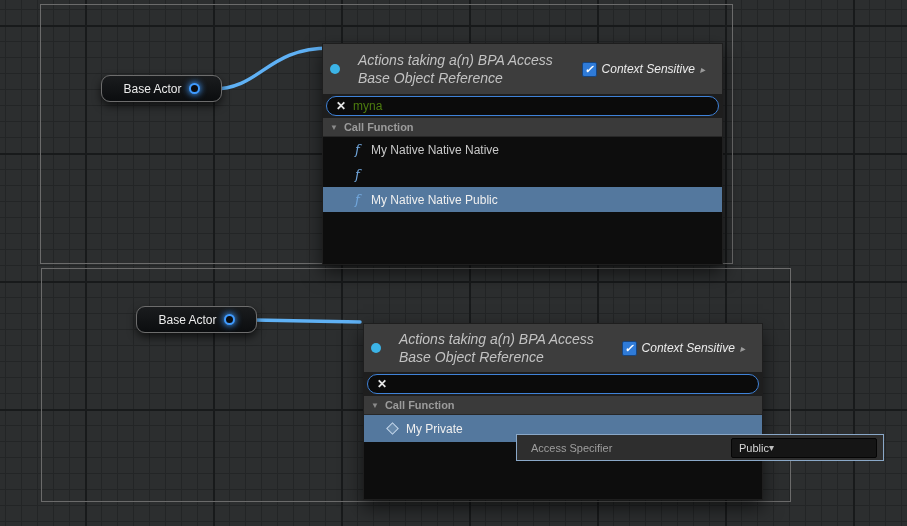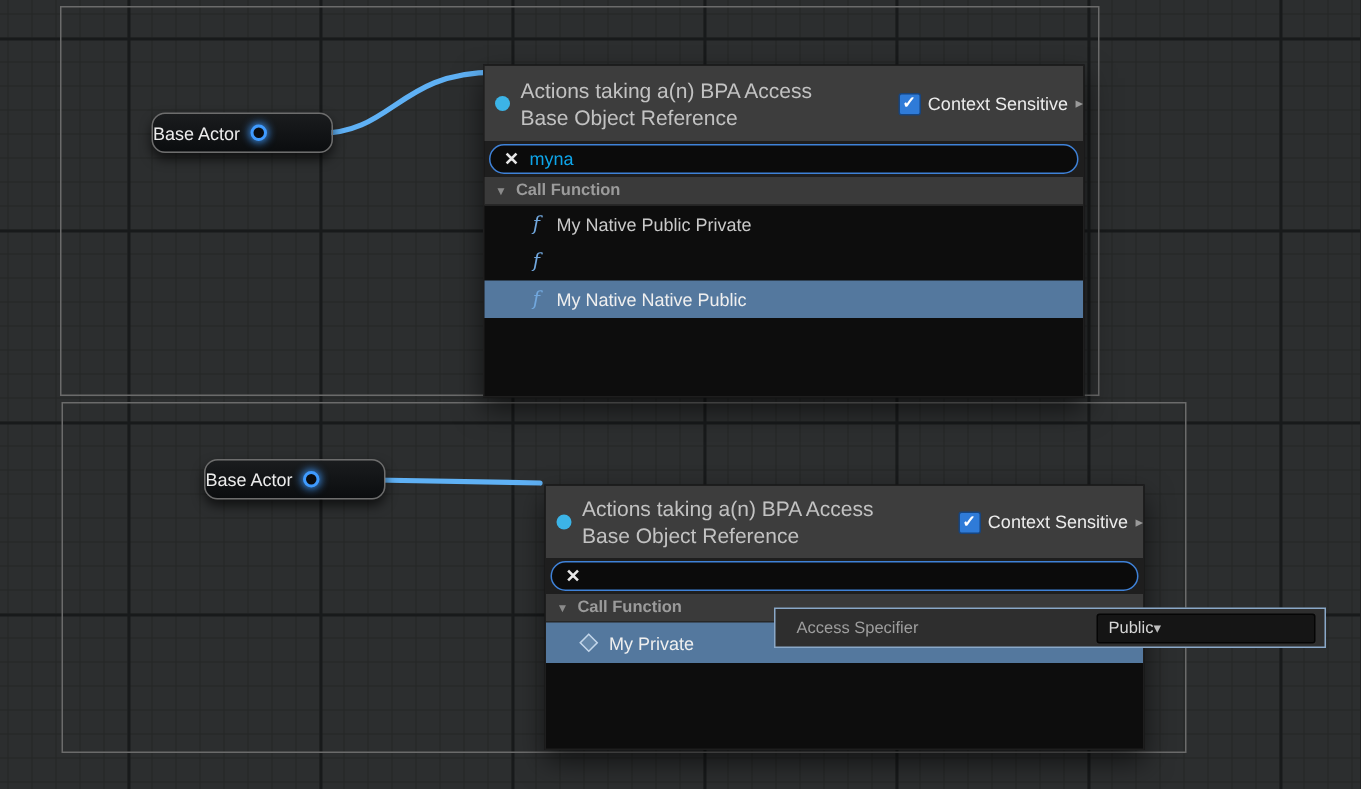--- a/index.html
+++ b/index.html
@@ -17,58 +17,58 @@
   }
   .scene-rect{position:absolute;border:1px solid #6b6b6b;pointer-events:none;}
   .rect-top{left:40px;top:4px;width:691px;height:258px;}
   .rect-bottom{left:41px;top:268px;width:748px;height:232px;}
 
   .wires{position:absolute;left:0;top:0;width:907px;height:526px;pointer-events:none;}
   .wire{fill:none;stroke:#5fb1f5;stroke-width:3.5;stroke-linecap:round;}
 
   .pill{
     position:absolute;height:27px;width:121px;box-sizing:border-box;
-    display:flex;align-items:center;justify-content:flex-start;gap:7px;
+    display:flex;align-items:center;justify-content:center;gap:7px;
     background:linear-gradient(#1a1c1e,#0b0d0f);
     border:1px solid #6d6d6d;border-radius:9px;
     box-shadow:0 4px 8px rgba(0,0,0,.65);
   }
   .pill-label{color:#ececec;font-size:12px;}
   .pin{
     width:7px;height:7px;border-radius:50%;
     border:2px solid #3f9bff;background:#0b0d10;
     box-shadow:0 0 6px 1px rgba(63,155,255,.9);
   }
 
   .menu{
     position:absolute;background:#0d0d0d;
     box-shadow:0 8px 18px rgba(0,0,0,.6);
     border:1px solid #1e1e1e;box-sizing:border-box;
   }
-  .menu-header{background:#3d3d3d;display:flex;align-items:center;padding:0 0 0 7px;gap:7px;}
+  .menu-header{background:#3d3d3d;display:flex;align-items:center;padding:0 17px 0 7px;gap:18px;font-style:italic;}
   .menu-top .menu-header{height:50px;}
   .menu-bottom .menu-header{height:48px;}
   .dot{width:10px;height:10px;border-radius:50%;background:#3cb4e7;flex:0 0 auto;}
   .title{flex:1;color:#c2c2c2;font-size:14px;line-height:18px;}
   .ctx{display:flex;align-items:center;gap:5px;color:#ececec;font-size:12px;white-space:nowrap;}
   .checkbox{
     width:13px;height:13px;background:#2f7bd8;border:1px solid #17457f;border-radius:2px;
     color:#fff;font-size:11px;line-height:13px;text-align:center;font-weight:bold;
   }
   .chev{color:#9a9a9a;font-size:10px;}
 
   .searchbar{height:24px;padding:2px 3px;background:#1e1e1e;display:flex;box-sizing:border-box;}
   .searchbox{
     flex:1;display:flex;align-items:center;gap:7px;
     background:#0b0b0b;border:1px solid #3f82d8;border-radius:10px;padding:0 9px;
   }
   .clear{color:#e8e8e8;font-size:12px;font-weight:bold;line-height:1;}
   .search{
     flex:1;background:transparent;border:none;outline:none;
-    color:#0ea5e9;font-size:12px;font-family:inherit;padding:0;
+    color:#4d7c0f;font-size:12px;font-family:inherit;padding:0;
   }
 
   .cat{
     height:19px;background:#3a3a3a;display:flex;align-items:center;gap:6px;
     padding:0 7px;color:#9b9b9b;font-size:11px;font-weight:bold;
     border-bottom:1px solid #272727;box-sizing:border-box;
   }
   .tri{color:#8a8a8a;font-size:8px;}
 
   .row{
@@ -81,21 +81,21 @@
   .ficon{
     color:#71a7dd;font-family:"DejaVu Serif",serif;font-style:italic;
     font-size:13px;width:9px;text-align:center;
   }
   .diamond{
     width:7px;height:7px;border:1px solid #c3d6ea;background:rgba(195,214,234,.18);
     transform:rotate(45deg);flex:0 0 auto;
   }
 
   .tooltip{
-    position:absolute;left:516px;top:405px;width:368px;height:27px;box-sizing:border-box;
+    position:absolute;left:516px;top:434px;width:368px;height:27px;box-sizing:border-box;
     background:#2e2e2e;border:1px solid #8aa8c8;
     display:flex;align-items:center;padding:0 6px 0 14px;gap:8px;
   }
   .tt-label{flex:1;color:#9e9e9e;font-size:11px;}
   .dropdown{
     width:146px;height:20px;box-sizing:border-box;
     background:#151515;border:1px solid #050505;border-radius:2px;
     display:flex;align-items:center;
     padding:0 7px;color:#d6d6d6;font-size:11px;
   }
@@ -143,21 +143,21 @@
         <input class="search" value="myna" style="">
       </div>
     </div>
     <div class="cat">
       <span class="tri">▼</span>
       <span>Call Function</span>
     </div>
     <div>
       <div class="row">
         <span class="ficon">f</span>
-        <span>My Native Public Private</span>
+        <span>My Native Native Native</span>
       </div>
       <div class="row">
         <span class="ficon">f</span>
       </div>
       <div class="row selected">
         <span class="ficon">f</span>
         <span>My Native Native Public</span>
       </div>
     </div>
   </div>

